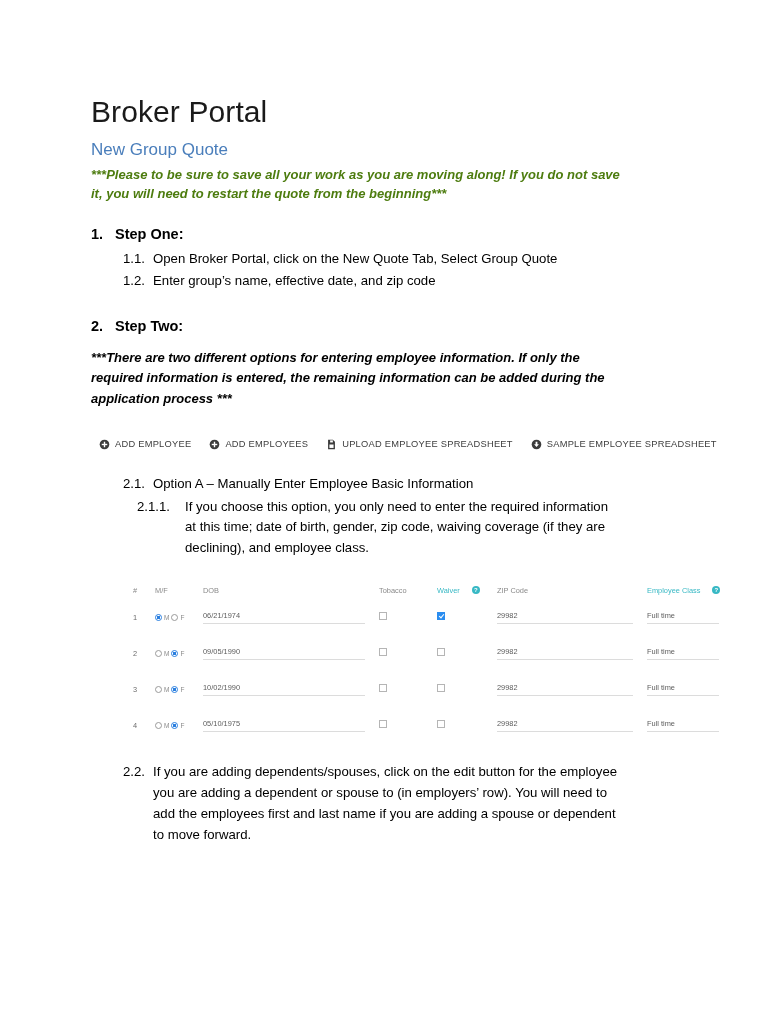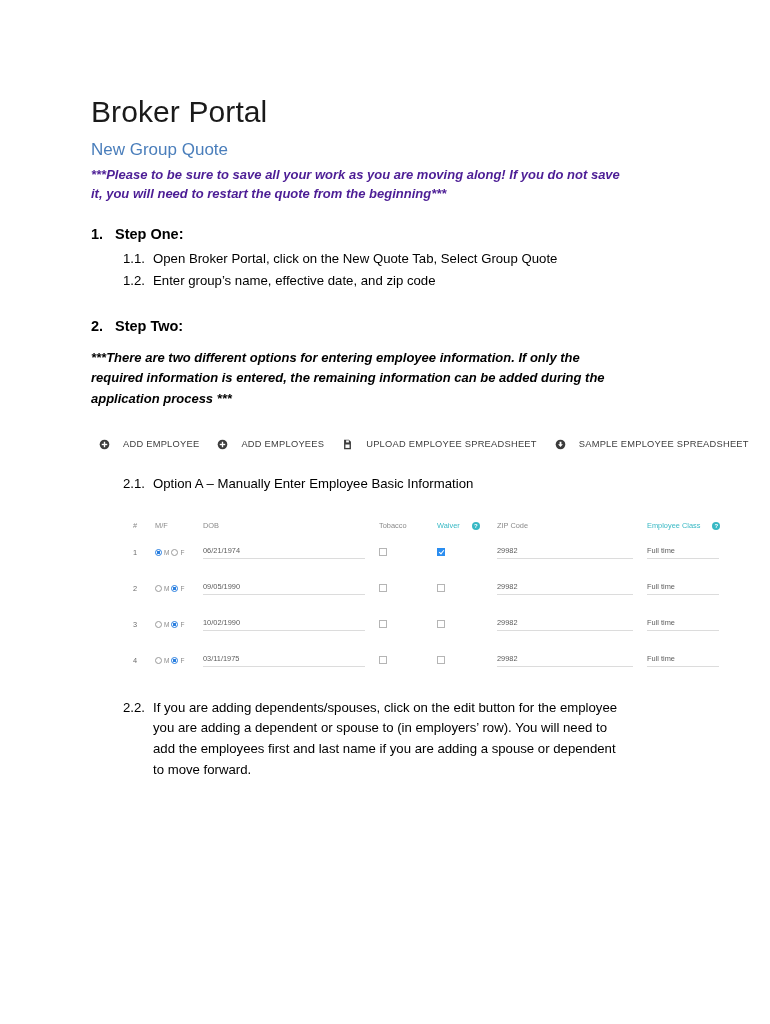--- a/index.html
+++ b/index.html
@@ -39,21 +39,21 @@
     color: #4a7ebb;
     margin: 0 0 6px 0;
     line-height: 1.2;
   }
   .intro-note {
     font-size: 13px;
     font-style: italic;
     font-weight: bold;
     line-height: 1.45;
     margin: 0 0 22px 0;
-    color: #4c1d95;
+    color: #4d7c0f;
     max-width: 590px;
   }
 
   
   .step {
     margin: 0 0 8px 0;
   }
   .step-head {
     display: flex;
     align-items: baseline;
@@ -119,21 +119,21 @@
     margin: 30px 0 0 8px;
     display: flex;
     align-items: center;
     gap: 18px;
     font-size: 9.3px;
     letter-spacing: 0.25px;
     color: #3c3c3c;
   }
   .tb-btn {
     display: flex;
-    gap: 13px;
+    gap: 5px;
     white-space: nowrap;
   }
   .tb-icon {
     width: 11px;
     height: 11px;
     flex: 0 0 11px;
     display: block;
   }
 
   
@@ -310,20 +310,24 @@
       </span>
       <span>SAMPLE EMPLOYEE SPREADSHEET</span>
     </div>
   </div>
 
   <ul class="sub-list" style="margin-top:24px;">
     <li class="sub-item">
       <span class="num">2.1.</span>
       <span class="txt">Option A – Manually Enter Employee Basic Information</span>
     </li>
+    <li class="sub-sub-item">
+      <span class="num">2.1.1.</span>
+      <span class="txt">If you choose this option, you only need to enter the required information at this time; date of birth, gender, zip code, waiving coverage (if they are declining), and employee class.</span>
+    </li>
   </ul>
 
   <div class="grid-shot">
 
     <div class="grid-head">
       <span class="c-num">#</span>
       <span class="c-mf">M/F</span>
       <span class="c-dob">DOB</span>
       <span class="c-tob">Tobacco</span>
       <span class="c-waive">
@@ -410,21 +414,21 @@
       <span class="c-num">4</span>
       <span class="c-mf">
         <span class="radio-pair">
           <span class="rad"></span>
             <span>M</span>
           <span class="rad on"></span>
             <span>F</span>
         </span>
       </span>
       <span class="c-dob">
-          <span class="u-line" style="display:block;">03/11/1975</span>
+          <span class="u-line" style="display:block;">05/10/1975</span>
         </span>
       <span class="c-tob"><span class="chk"></span></span>
       <span class="c-waive"><span class="chk"></span></span>
       <span class="c-zip">
           <span class="u-line" style="display:block;">29982</span>
         </span>
       <span class="c-class">
           <span class="u-line" style="display:block;">Full time</span>
         </span>
     </div>

